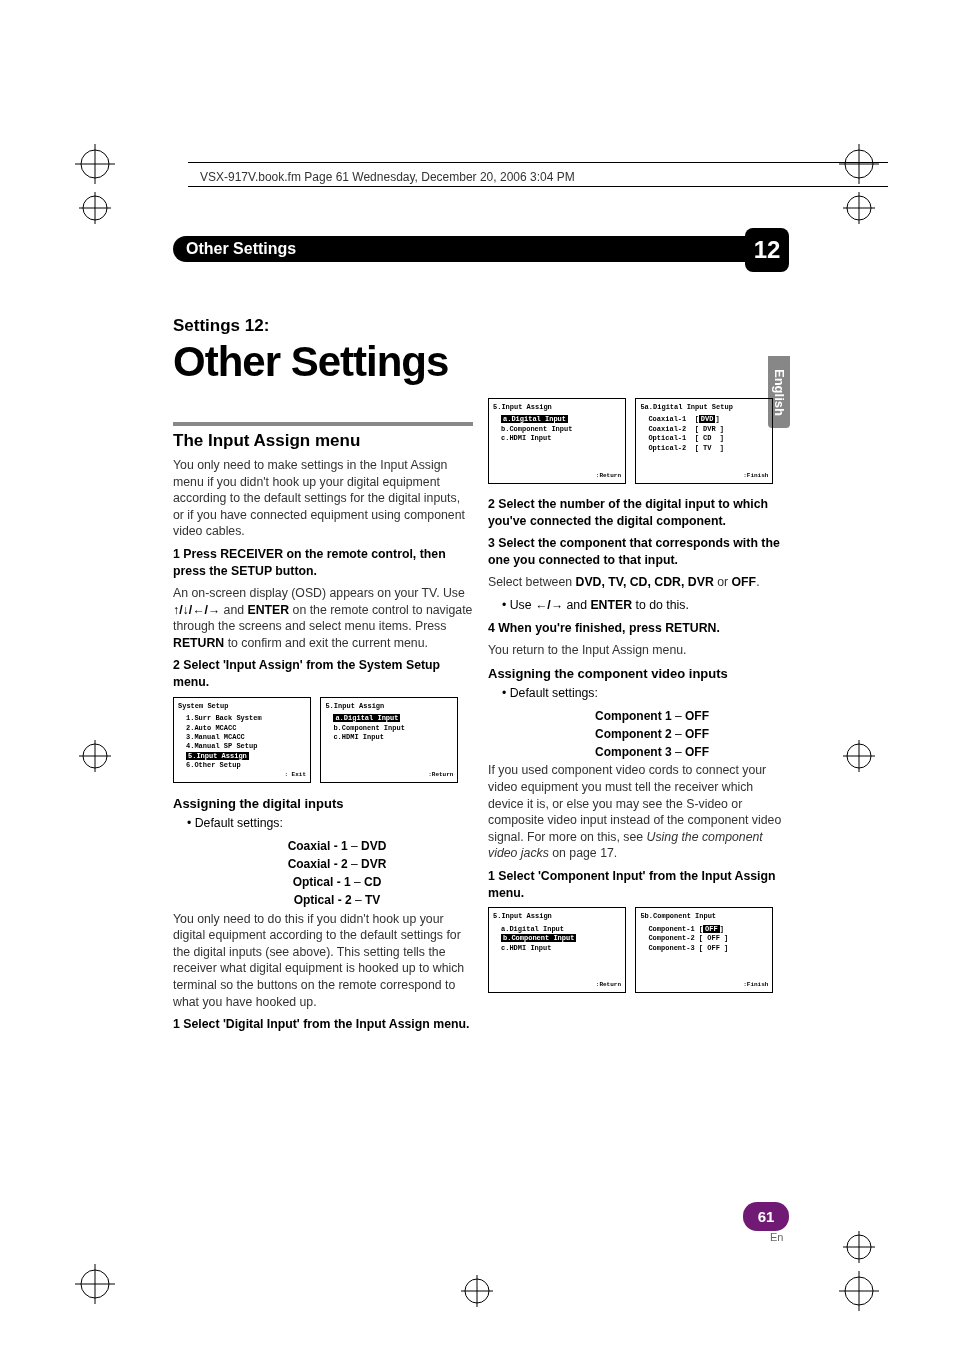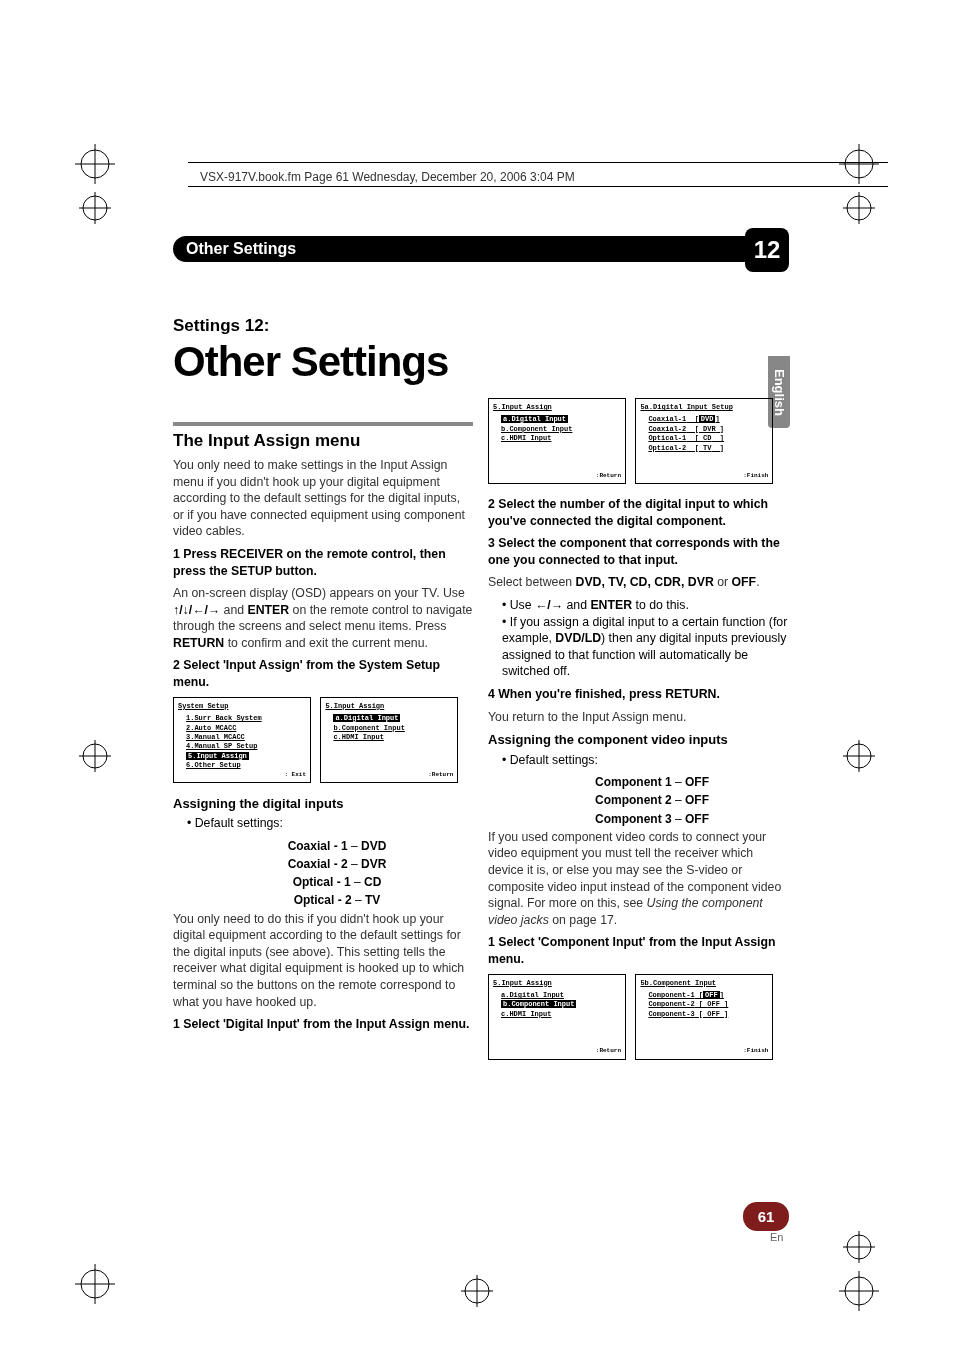--- a/index.html
+++ b/index.html
@@ -21,31 +21,31 @@
   .col p { margin-bottom:6px; color:#333; }
   .col .bold { font-weight:bold; color:#000; }
   .h2 { font-weight:900; font-size:17px; margin-bottom:4px; margin-top:2px; }
   .h3 { font-weight:bold; font-size:13px; margin-bottom:3px; margin-top:4px; }
   .bar { height:4px; background:#888; margin-bottom:4px; }
   .col ul { list-style:none; margin-left:14px; margin-bottom:6px; }
   .col ul li::before { content:"• "; }
   .nested { margin-left:28px; font-weight:bold; margin-bottom:2px; font-size:12px;text-align:center; }
   .norm { font-weight:normal; }
 
-  .osd { display:inline-block; width:138px; border:1px solid #000; font-family:"Courier New",monospace; font-size:7px; font-weight:bold; padding:4px 4px 2px 4px; line-height:1.35; vertical-align:top; margin-right:6px; margin-bottom:8px; position:relative; min-height:86px;text-decoration:underline; }
+  .osd { display:inline-block; width:138px; border:1px solid #000; font-family:"Courier New",monospace; font-size:7px; font-weight:bold; padding:4px 4px 2px 4px; line-height:1.35; vertical-align:top; margin-right:6px; margin-bottom:8px; position:relative; min-height:86px; }
   .osd .title { margin-bottom:3px; }
   .osd .sel { background:#000; color:#fff; padding:0 2px; }
   .osd .foot { position:absolute; bottom:3px; right:4px; font-size:6px; }
   .osd-wrap { margin-bottom:4px; }
   .osd .row { white-space:nowrap; }
   .osd .indent { margin-left:8px; }
 
   .side-tab { position:absolute; top:356px; right:164px; width:22px; height:72px; background:#878787; color:#fff; font-weight:bold; font-size:13px; writing-mode:vertical-rl; text-align:center; display:flex; align-items:center; justify-content:center; border-radius:0 0 4px 4px; }
 
-  .page-badge { position:absolute; top:1202px; left:743px; width:46px; height:29px; background:#7f1d1d; border-radius:14px; color:#fff; font-weight:bold; font-size:15px; display:flex; align-items:center; justify-content:center; }
+  .page-badge { position:absolute; top:1202px; left:743px; width:46px; height:29px; background:#701a75; border-radius:14px; color:#fff; font-weight:bold; font-size:15px; display:flex; align-items:center; justify-content:center; }
   .page-lang { position:absolute; top:1231px; left:770px; font-size:11px; color:#666; }
 
   .arrow { font-family:Arial; }
 </style>
 </head>
 <body>
 
 <svg style="position:absolute;top:144px;left:68px" width="54" height="84">
     <circle cx="27" cy="20" r="14" fill="none" stroke="#000"></circle>
     <line x1="27" y1="0" x2="27" y2="40" stroke="#000"></line>
@@ -161,21 +161,20 @@
       <div class="row indent"><span>Optical-2</span>&nbsp;&nbsp;[ <span>TV</span>&nbsp;&nbsp;]</div>
       <div class="foot">:Finish</div>
     </div>
   </div>
 
   <p class="bold">2    Select the number of the digital input to which you've connected the digital component.</p>
   <p class="bold">3    Select the component that corresponds with the one you connected to that input.</p>
   <p><span>Select between </span><span class="bold">DVD, TV, CD, CDR, DVR</span><span> or </span><span class="bold">OFF</span>.</p>
   <ul>
     <li><span>Use </span><span class="arrow bold">←/→</span><span> and </span><span class="bold">ENTER</span><span> to do this.</span></li>
-    <li><span>If you assign a digital input to a certain function (for example, </span><span class="bold">DVD/LD</span><span>) then any digital inputs previously assigned to that function will automatically be switched off.</span></li>
   </ul>
   <p class="bold">4    When you're finished, press RETURN.</p>
   <p>You return to the Input Assign menu.</p>
   <div class="h3">Assigning the component video inputs</div>
   <ul>
       <li>Default settings:</li>
     </ul>
   <div class="nested"><span>Component 1</span> <span class="norm">–</span> <span>OFF</span></div>
   <div class="nested"><span>Component 2</span> <span class="norm">–</span> <span>OFF</span></div>
   <div class="nested"><span>Component 3</span> <span class="norm">–</span> <span>OFF</span></div>

